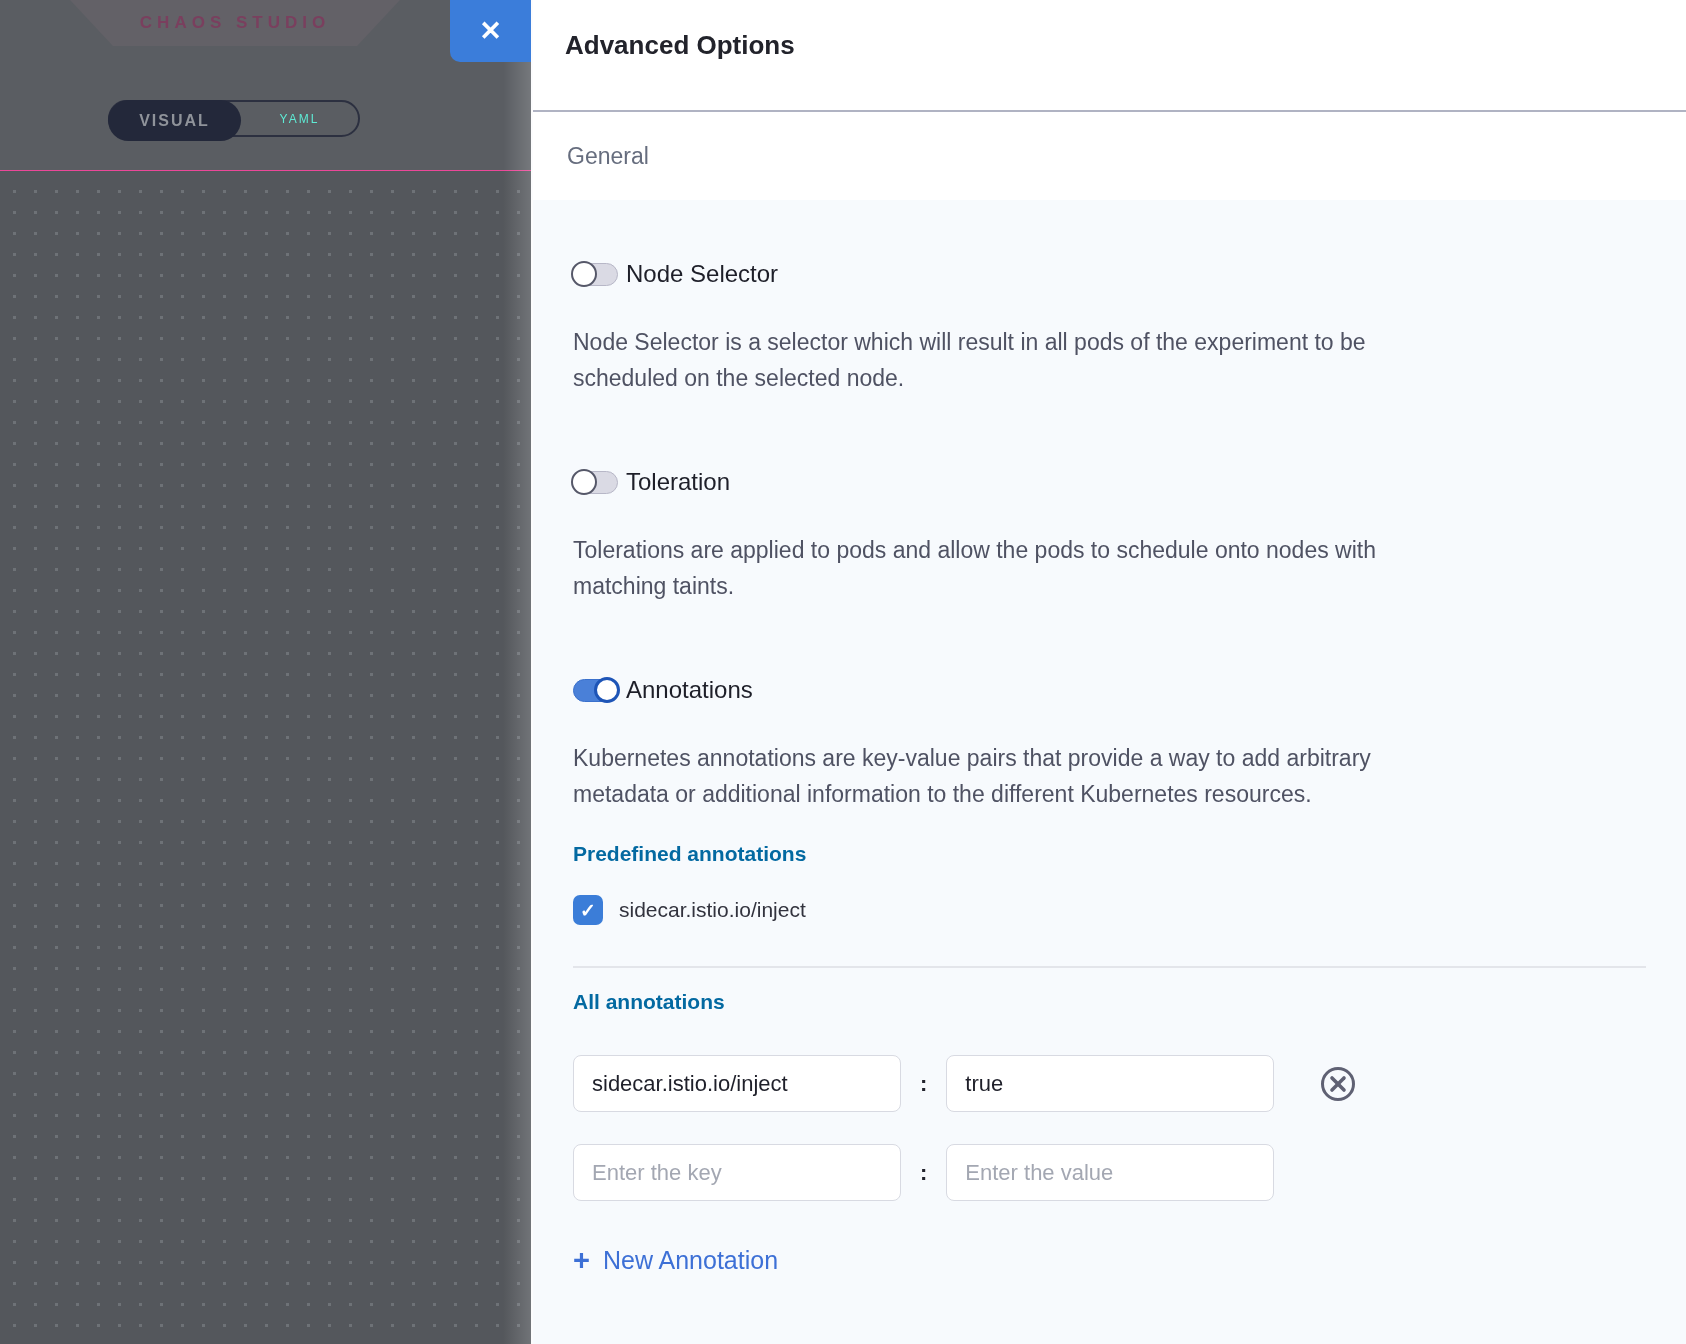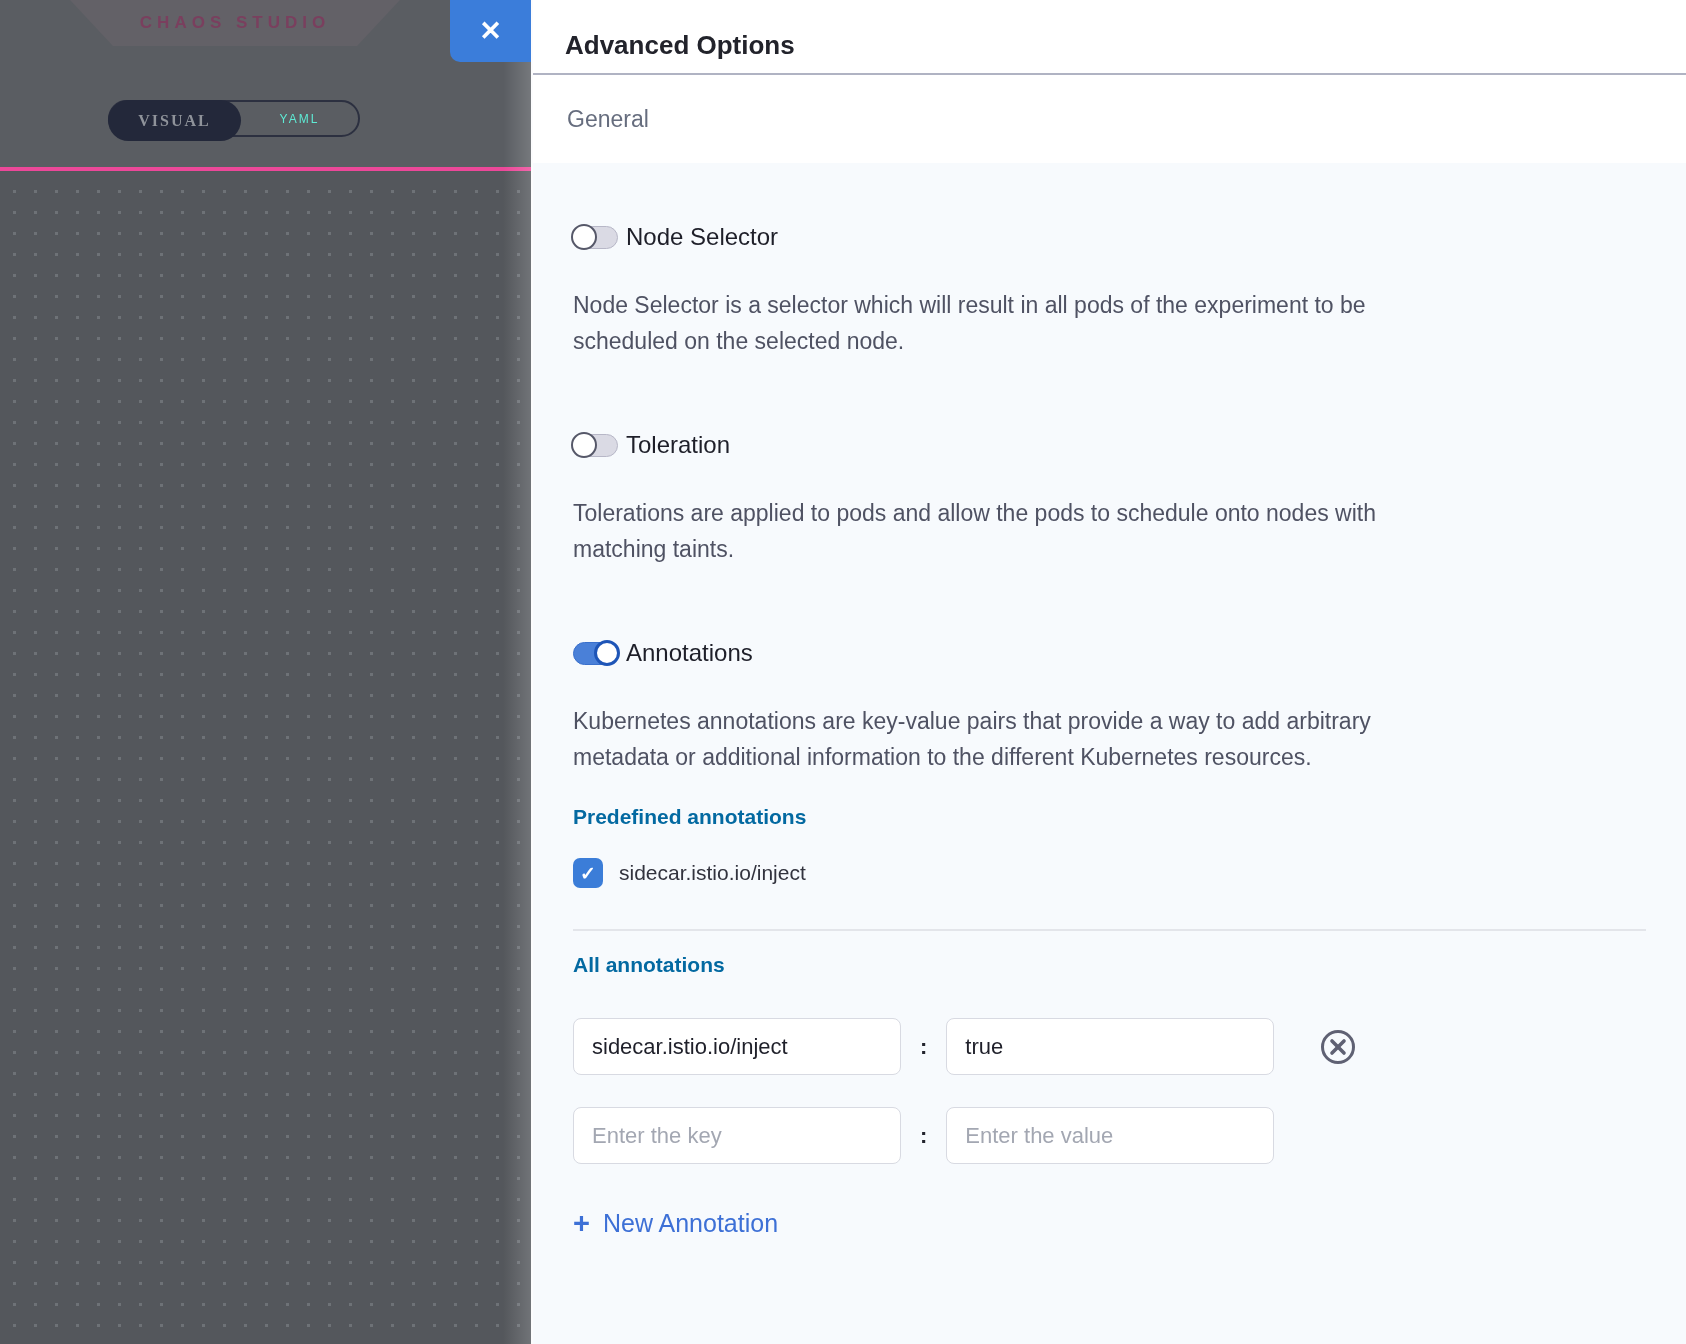--- a/index.html
+++ b/index.html
@@ -3,33 +3,33 @@
 <meta charset="utf-8">
 <style>
   * { margin:0; padding:0; box-sizing:border-box; }
   html,body { width:1686px; height:1344px; overflow:hidden; background:#53565b;
               font-family:"Liberation Sans", sans-serif; }
   .stage { position:relative; width:1686px; height:1344px; overflow:hidden; }
 
   
   .left-region { position:absolute; top:0; left:0; width:531px; height:1344px; }
   .left-header { position:relative; width:100%; height:171px; background:#5a5d62;
-                 border-bottom:4px solid #ec4899; }
+                 border-bottom:1px solid #ec4899; }
   .studio-banner { position:absolute; left:70px; top:0; width:330px; height:46px;
                    background:#636167;
                    clip-path:polygon(0 0,100% 0,87% 100%,13% 100%);
                    display:flex; align-items:center; justify-content:center; }
   .studio-banner span { color:#7a3f5e; font-weight:700; font-size:17px; letter-spacing:5px; }
   .mode-toggle { position:absolute; left:108px; top:100px; width:252px; height:37px;
                  border:2px solid #2c3040; border-radius:20px; }
   .mode-visual { position:absolute; left:-2px; top:-2px; width:133px; height:41px;
                  border-radius:21px; background:#23283a; color:#8f939a; border:none;
                  font-weight:700; font-size:16px; letter-spacing:2px;
                  display:flex; align-items:center; justify-content:center; cursor:pointer;
-                 font-family:Liberation Serif, serif; }
+                 font-family:Liberation Sans, sans-serif; }
   .mode-yaml { position:absolute; left:131px; right:0; top:0; bottom:0; background:none; border:none;
                color:#5eead4; font-weight:400; font-size:12px; letter-spacing:2px;
                display:flex; align-items:center; justify-content:center; cursor:pointer;
                font-family:inherit; }
   .canvas { position:absolute; top:172px; left:0; right:0; bottom:0;
             background-color:#54575c;
             background-image:radial-gradient(#6e7277 1.5px, transparent 1.8px);
             background-size:21px 21px; background-position:4px 9px; }
   .left-region::after { content:''; position:absolute; top:0; bottom:0; right:0; width:28px;
             background:linear-gradient(to right, rgba(255,255,255,0), rgba(255,255,255,0.17));
@@ -37,21 +37,21 @@
 
   
   .close-btn { position:absolute; left:450px; top:0; width:81px; height:62px; z-index:5;
                background:#3b7dda; border:none; border-radius:0 0 0 10px; cursor:pointer;
                color:#ffffff; font-size:27px; font-weight:700;
                display:flex; align-items:center; justify-content:center; }
 
   
   .panel { position:absolute; top:0; left:531px; right:0; bottom:0; background:#ffffff;
            border-left:2px solid #fcfcfd; display:flex; flex-direction:column; }
-  .panel-header { height:75px; border-bottom:2px solid #b0b3c3; padding:30px 32px 0 32px; }
+  .panel-header { height:112px; border-bottom:2px solid #b0b3c3; padding:30px 32px 0 32px; }
   .panel-title { font-size:26px; font-weight:700; color:#22232b; }
 
   .tab-bar { height:88px; background:#ffffff; display:flex; align-items:stretch; }
   .tab { position:relative; display:flex; align-items:center; font-size:23px;
          background:none; border:none; cursor:pointer; font-family:inherit; }
   .tab-general { padding:0 33px; color:#434757; }
   .tab-general::after { content:''; position:absolute; left:0; right:0; bottom:0; height:6px;
                         background:#3c7de2; border-radius:3px; }
   .tab-security { padding:0 26px; margin-left:8px; color:#666d7e; }
 

